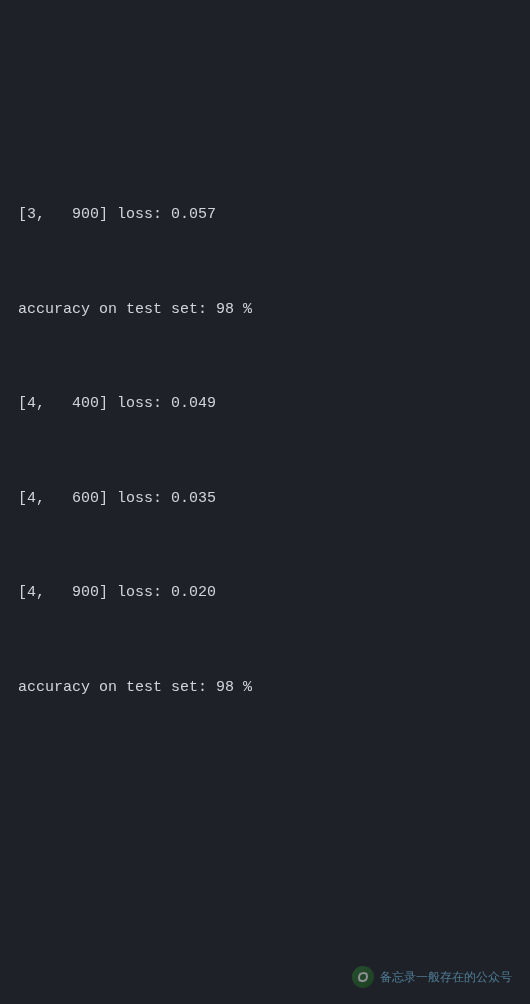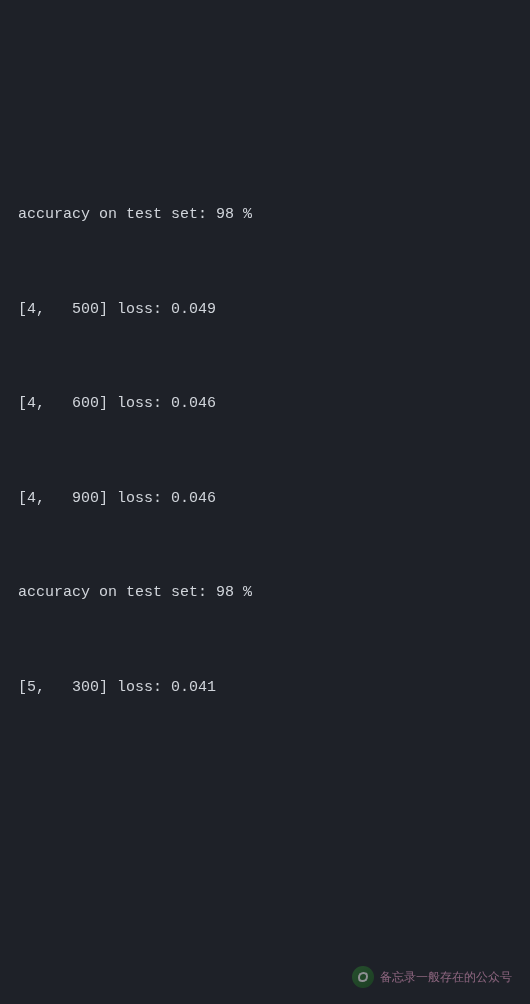--- a/index.html
+++ b/index.html
@@ -60,37 +60,37 @@
       height: 7px;
       border: 2px solid #ffffff;
       border-radius: 50%;
       border-bottom-color: transparent;
       border-right-color: transparent;
       position: absolute;
       bottom: 5px;
       right: 5px;
     }
     .watermark-text {
-      color: #f9a8d4;
+      color: #7dd3fc;
       font-size: 12px;
       font-family: sans-serif;
     }
   </style>
 </head>
 <body>
 
 
 
 <div>
+  <span class="line">[3,   900] loss: 0.057</span>
   <span class="line">accuracy on test set: 98 %</span>
-  <span class="line">[4,   500] loss: 0.049</span>
-  <span class="line">[4,   600] loss: 0.046</span>
-  <span class="line">[4,   900] loss: 0.046</span>
+  <span class="line">[4,   400] loss: 0.049</span>
+  <span class="line">[4,   600] loss: 0.035</span>
+  <span class="line">[4,   900] loss: 0.020</span>
   <span class="line">accuracy on test set: 98 %</span>
-  <span class="line">[5,   300] loss: 0.041</span>
   
   
   
   
   
   
   
   
   
   

